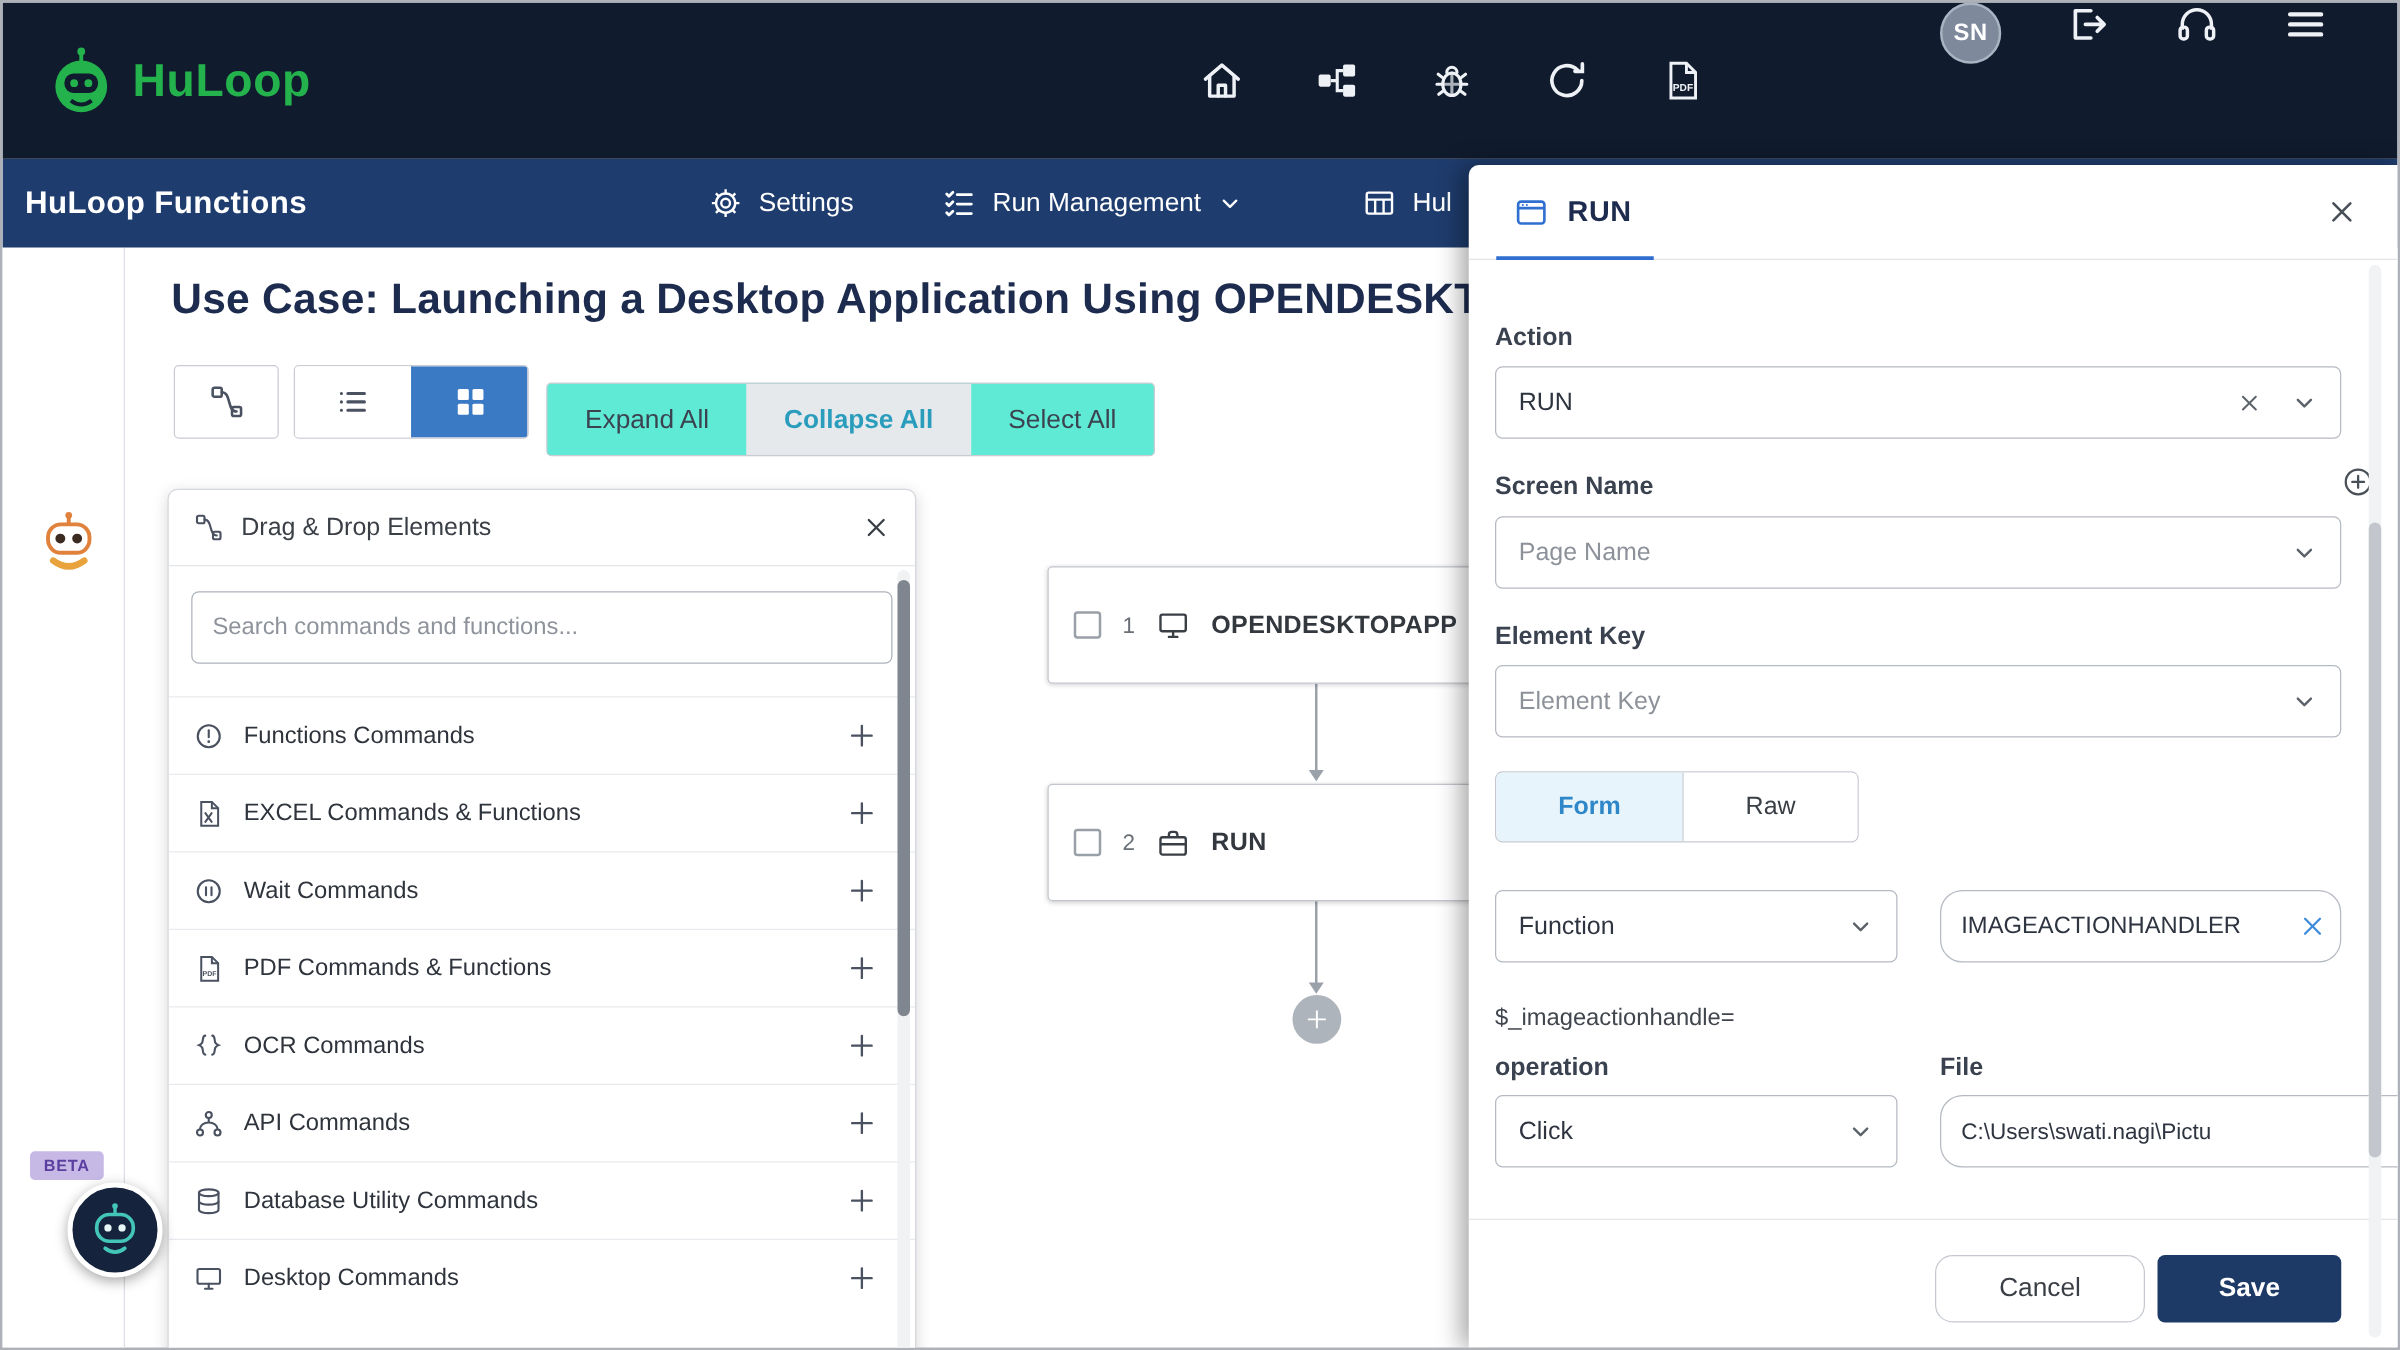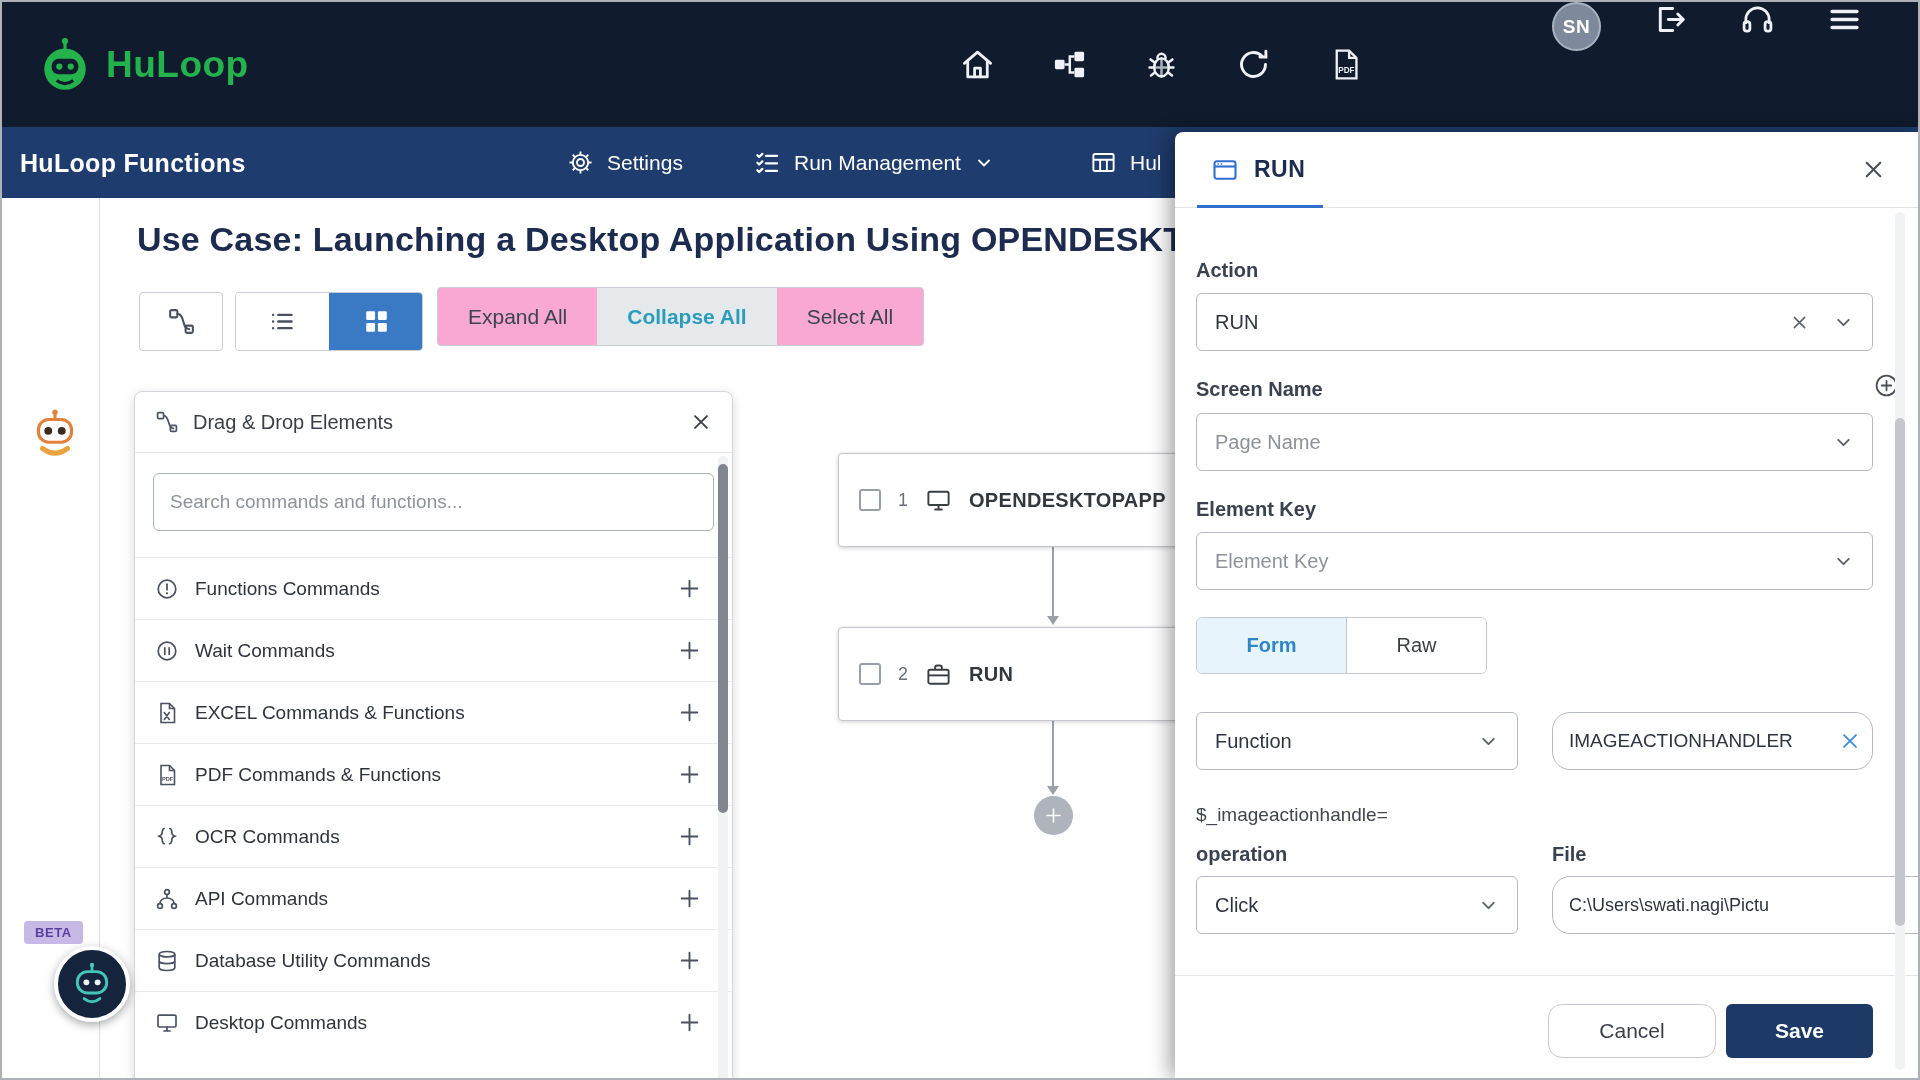--- a/index.html
+++ b/index.html
@@ -36,21 +36,21 @@
   
   .page-title{position:absolute;left:135px;top:218px;font-size:34px;font-weight:700;color:#1c2b4e;white-space:nowrap;z-index:1;letter-spacing:.2px}
   .tb-btn{position:absolute;top:290px;height:59px;background:#fff;border:1px solid #c9ccd2;border-radius:4px;display:flex;align-items:center;justify-content:center;cursor:pointer;z-index:1}
   #btn-flow{left:137px;width:84px}
   .tb-icon{width:29px;height:29px;color:#4a5160}
   .view-group{position:absolute;left:233px;top:290px;height:59px;display:flex;border:1px solid #c9ccd2;border-radius:4px;overflow:hidden;z-index:1;background:#fff}
   .view-btn{width:93px;display:flex;align-items:center;justify-content:center;background:#fff;cursor:pointer}
   .view-btn + .view-btn{border-left:1px solid #c9ccd2}
   .view-btn.selected{background:var(--selected_grid_bg,#3a79c4);border-left-color:var(--selected_grid_bg,#3a79c4)}
   .view-btn.selected .tb-icon{color:#fff}
-  .text-group{position:absolute;left:435px;top:285px;height:59px;display:flex;border:1px solid #c9ccd2;border-radius:4px;overflow:hidden;background:#f9a8d4;z-index:1}
+  .text-group{position:absolute;left:435px;top:304px;height:59px;display:flex;border:1px solid #c9ccd2;border-radius:4px;overflow:hidden;background:#5eead4;z-index:1}
   .text-btn{display:flex;align-items:center;padding:0 30px;font-size:21px;color:#3b4350;cursor:pointer;font-weight:500;white-space:nowrap}
   .text-btn.active{background:#e6e9ec;color:var(--collapse_teal,#2a9dbd);font-weight:600}
 
   
   .palette{position:absolute;left:132px;top:389px;width:599px;height:720px;background:#fff;border:1px solid #d4d7db;border-radius:8px;box-shadow:0 3px 12px rgba(0,0,0,.15);z-index:5}
   .palette-header{height:61px;display:flex;align-items:center;padding:0 20px;border-bottom:1px solid #e3e6e9;gap:14px}
   .palette-hicon{width:24px;height:24px;color:#4a5160;flex:none}
   .palette-title{font-size:20px;color:#3a3f46}
   .palette-close{margin-left:auto;width:22px;height:22px;color:#3a3f46;cursor:pointer}
   .search-box{margin:20px 18px 0;height:58px;border:1px solid #adb3bb;border-radius:6px;display:flex;align-items:center;padding:0 16px;background:#fff}
@@ -323,43 +323,43 @@
           </span>
     <span class="cat-label">Functions Commands</span>
     <span class="cat-plus" data-icon="plus">
             <svg viewBox="0 0 24 24" fill="none" stroke="currentColor" stroke-width="1.8" stroke-linecap="round">
               <path d="M12 4.5v15M4.5 12h15"></path>
             </svg>
           </span>
   </div>
 
   <div class="cat-row">
-    <span class="cat-icon" data-icon="pause-circle">
-            <svg viewBox="0 0 24 24" fill="none" stroke="currentColor" stroke-width="1.7">
-              <circle cx="12" cy="12" r="8.8"></circle>
-              <path d="M9.8 8.8v6.4M14.2 8.8v6.4" stroke-linecap="round"></path>
-            </svg>
-          </span>
-    <span class="cat-label">Wait Commands</span>
-    <span class="cat-plus" data-icon="plus">
-            <svg viewBox="0 0 24 24" fill="none" stroke="currentColor" stroke-width="1.8" stroke-linecap="round">
-              <path d="M12 4.5v15M4.5 12h15"></path>
-            </svg>
-          </span>
-  </div>
-
-  <div class="cat-row">
     <span class="cat-icon" data-icon="excel-file">
             <svg viewBox="0 0 24 24" fill="none" stroke="currentColor" stroke-width="1.6">
               <path d="M6 2.5h8.5L19.5 7.5V21.5H6z"></path>
               <path d="M14.5 2.5v5h5"></path>
               <path d="M9.3 11.5l5 7M14.3 11.5l-5 7" stroke-linecap="round"></path>
             </svg>
           </span>
     <span class="cat-label">EXCEL Commands &amp; Functions</span>
+    <span class="cat-plus" data-icon="plus">
+            <svg viewBox="0 0 24 24" fill="none" stroke="currentColor" stroke-width="1.8" stroke-linecap="round">
+              <path d="M12 4.5v15M4.5 12h15"></path>
+            </svg>
+          </span>
+  </div>
+
+  <div class="cat-row">
+    <span class="cat-icon" data-icon="pause-circle">
+            <svg viewBox="0 0 24 24" fill="none" stroke="currentColor" stroke-width="1.7">
+              <circle cx="12" cy="12" r="8.8"></circle>
+              <path d="M9.8 8.8v6.4M14.2 8.8v6.4" stroke-linecap="round"></path>
+            </svg>
+          </span>
+    <span class="cat-label">Wait Commands</span>
     <span class="cat-plus" data-icon="plus">
             <svg viewBox="0 0 24 24" fill="none" stroke="currentColor" stroke-width="1.8" stroke-linecap="round">
               <path d="M12 4.5v15M4.5 12h15"></path>
             </svg>
           </span>
   </div>
 
   <div class="cat-row">
     <span class="cat-icon" data-icon="pdf-file">
             <svg viewBox="0 0 24 24" fill="none" stroke="currentColor" stroke-width="1.6">

